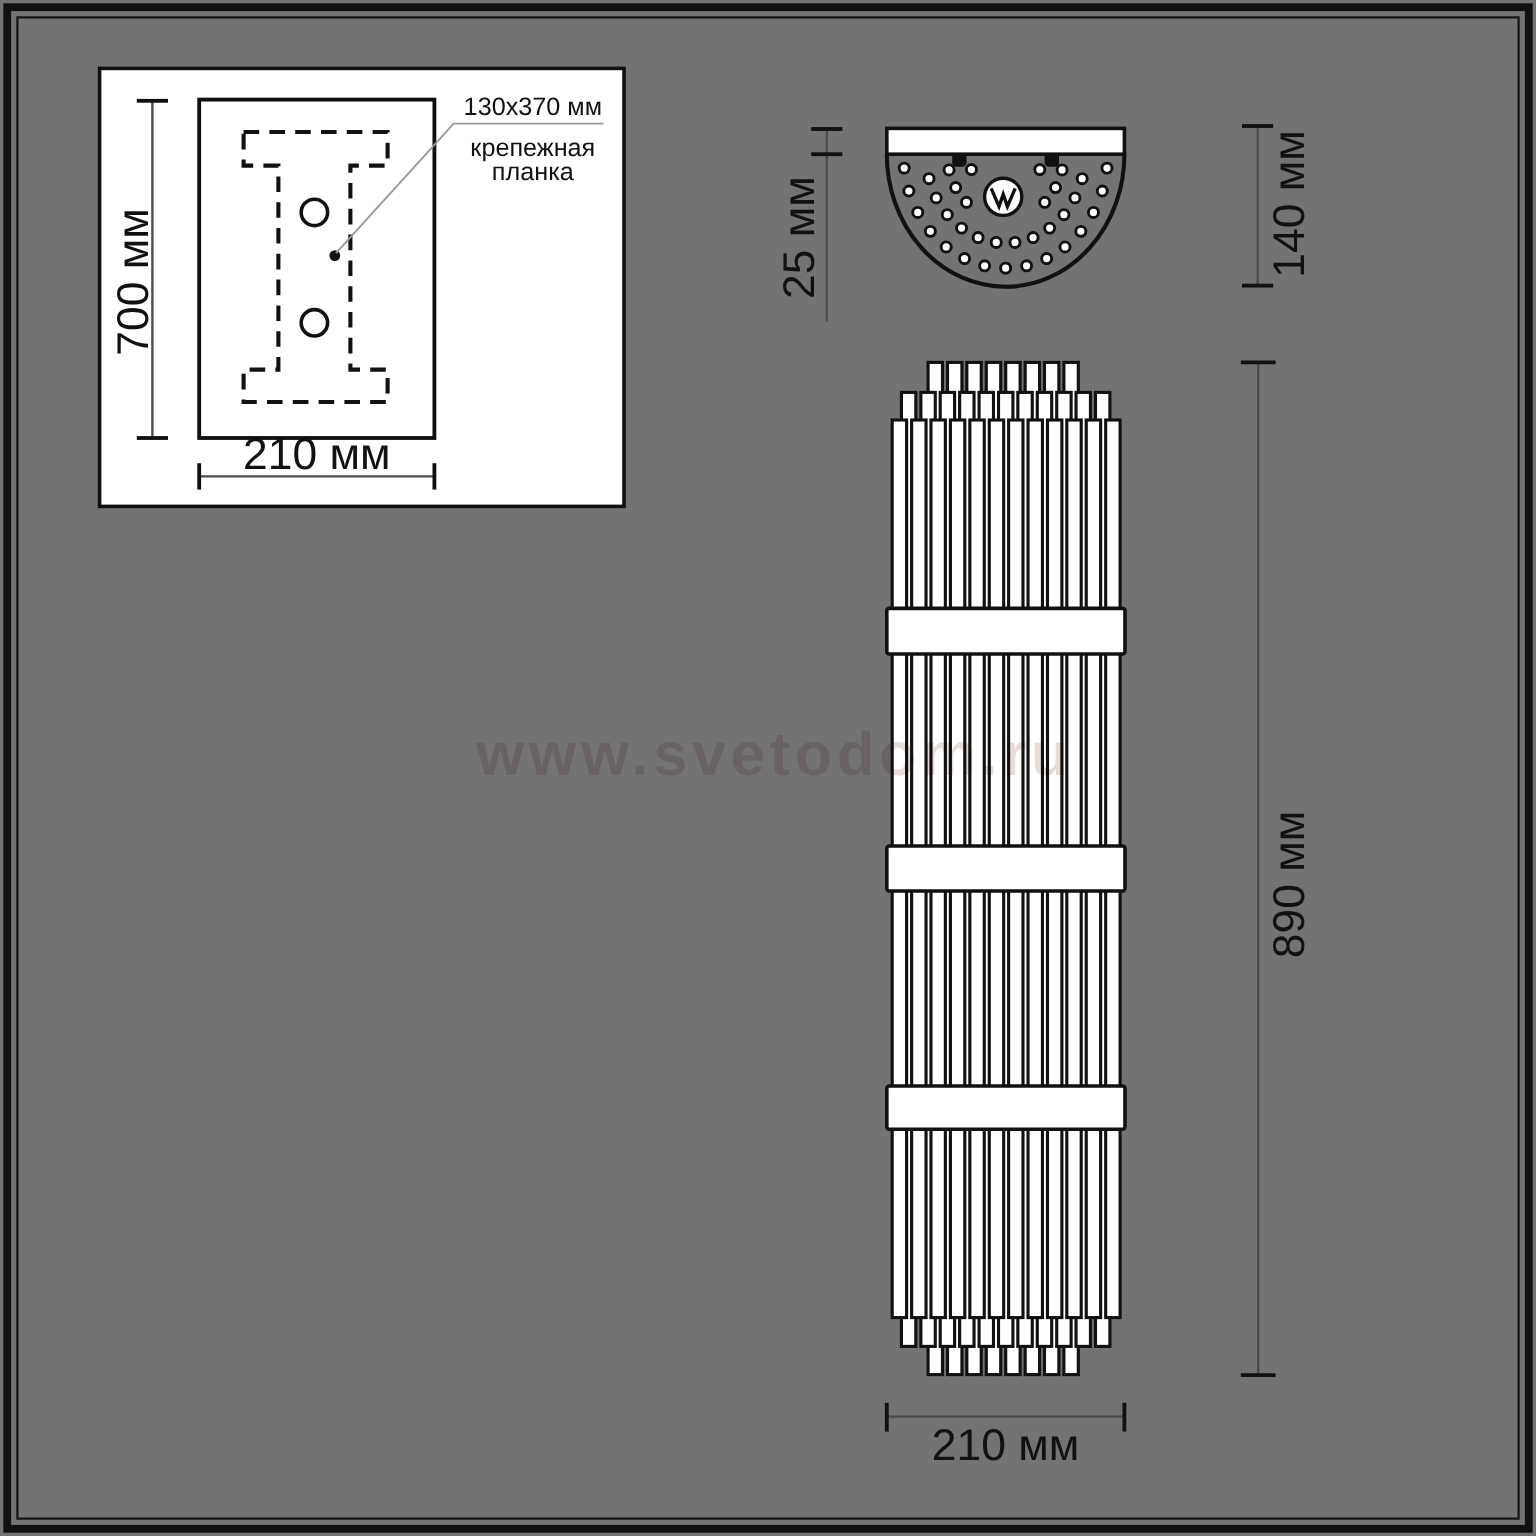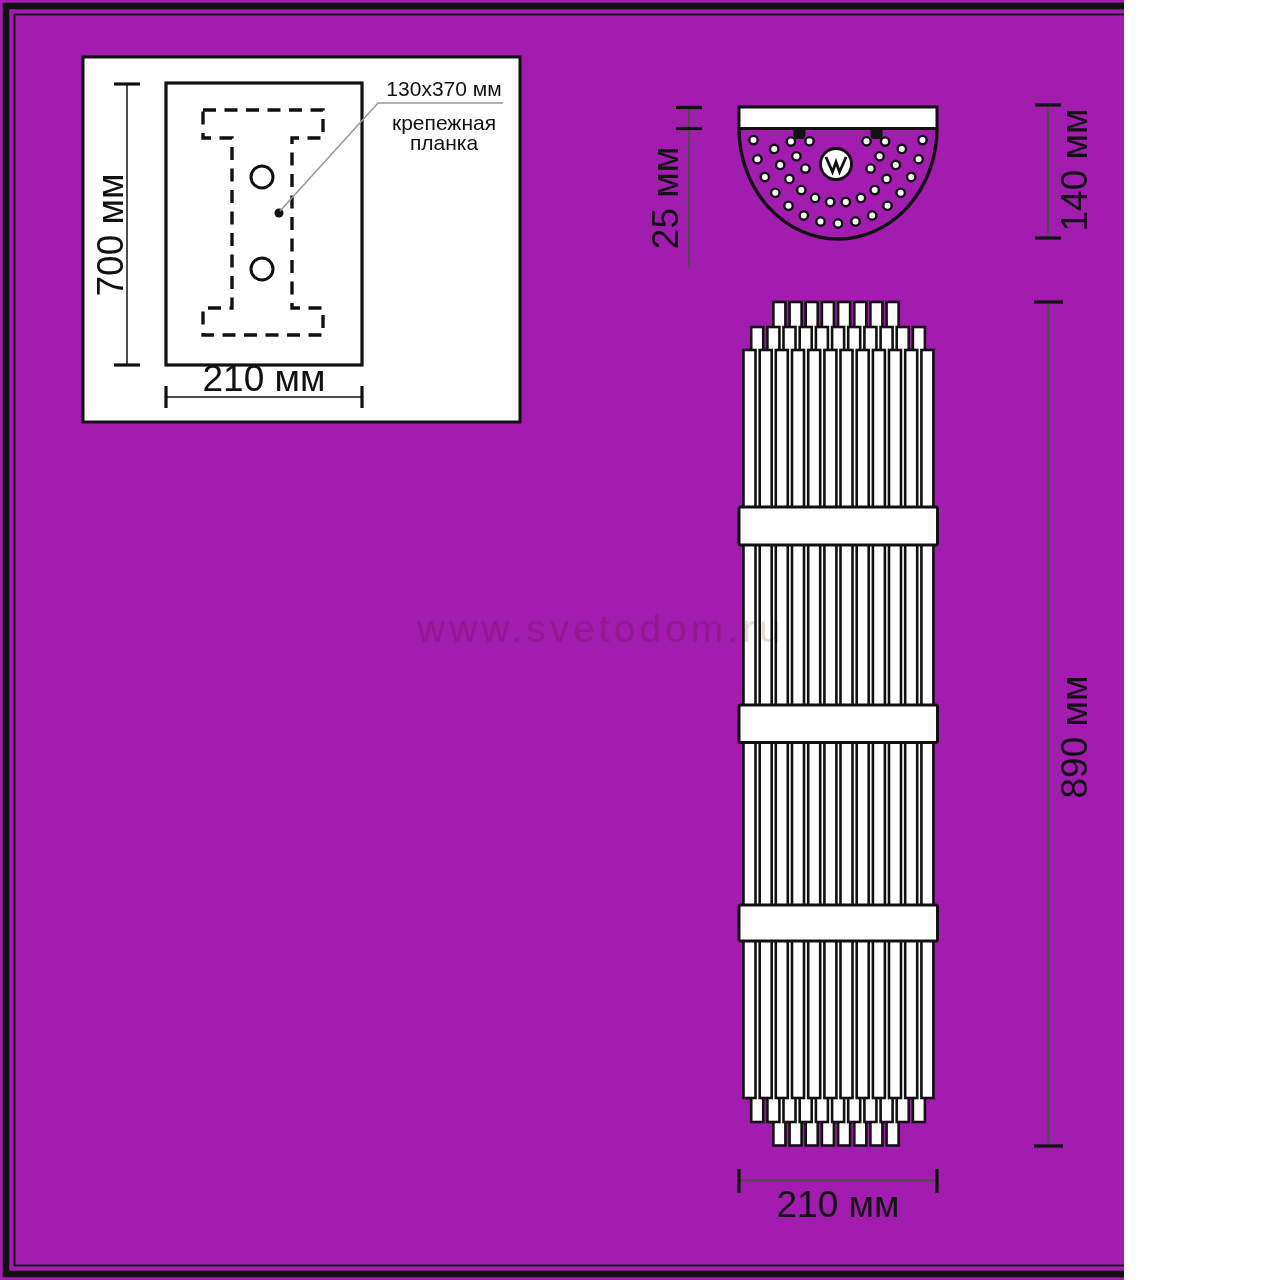--- a/index.html
+++ b/index.html
@@ -1,32 +1,32 @@
 <!DOCTYPE html>
 <html><head>
 <meta charset="utf-8">
 <style>
   html,body{margin:0;padding:0;background:#ffffff;}
   .canvas{
-    position:relative;width:1124px;height:1280px;background:#a21caf;overflow:hidden;
+    position:relative;width:1280px;height:1280px;background:#737373;overflow:hidden;
     font-family:"Liberation Sans","DejaVu Sans",sans-serif;
   }
   svg{position:absolute;left:0;top:0;}
   
   .ln      {stroke:#111111;fill:none;}
   .box     {stroke:#111111;fill:#ffffff;}
   .dimline {stroke:#4d4d4d;stroke-width:2;fill:none;}
   .tick    {stroke:#111111;stroke-width:3.2;fill:none;}
   .leader  {stroke:#999999;stroke-width:1.6;fill:none;}
   .dimtext {font-size:37px;fill:#111111;}
   .callout {font-size:21px;fill:#111111;}
   text{text-anchor:middle;}
   .watermark{
-    position:absolute;left:417px;top:603px;height:52px;line-height:52px;
-    font-size:39px;font-weight:400;letter-spacing:4px;white-space:nowrap;
+    position:absolute;left:397px;top:603px;height:52px;line-height:52px;
+    font-size:51px;font-weight:700;letter-spacing:4px;white-space:nowrap;
     mix-blend-mode:multiply;user-select:none;pointer-events:none;
   }
 </style>
 </head>
 <body>
 
 <div class="canvas">
 <svg width="1280" height="1280" viewBox="0 0 1280 1280">
 
   <rect x="6" y="6" width="1268" height="1268" class="ln" stroke-width="6.5"></rect>

